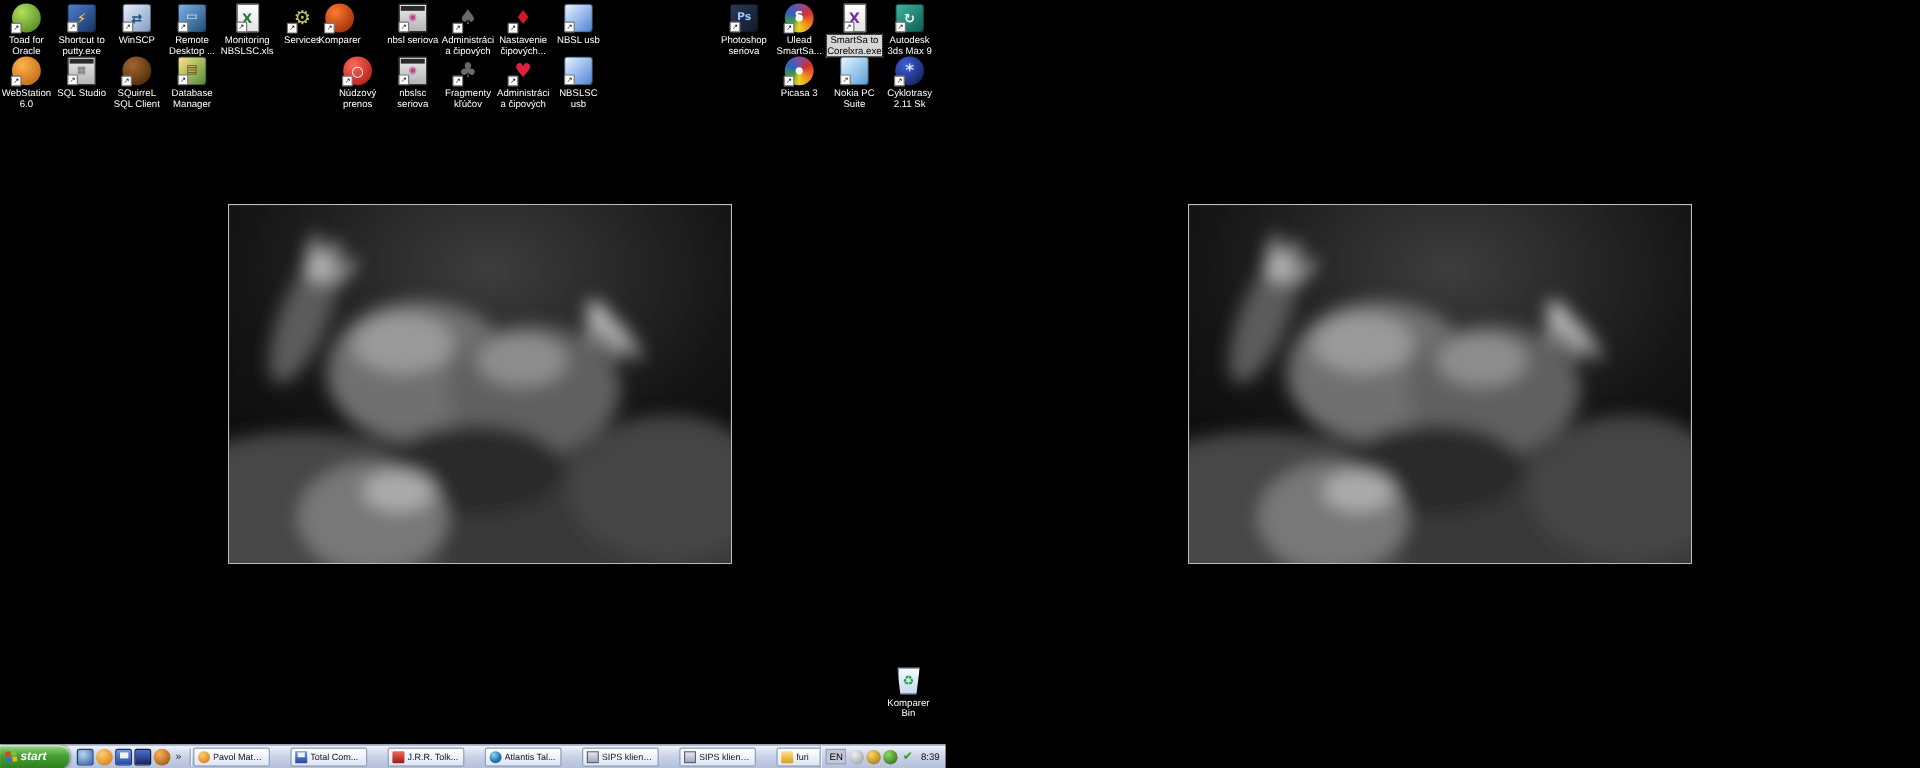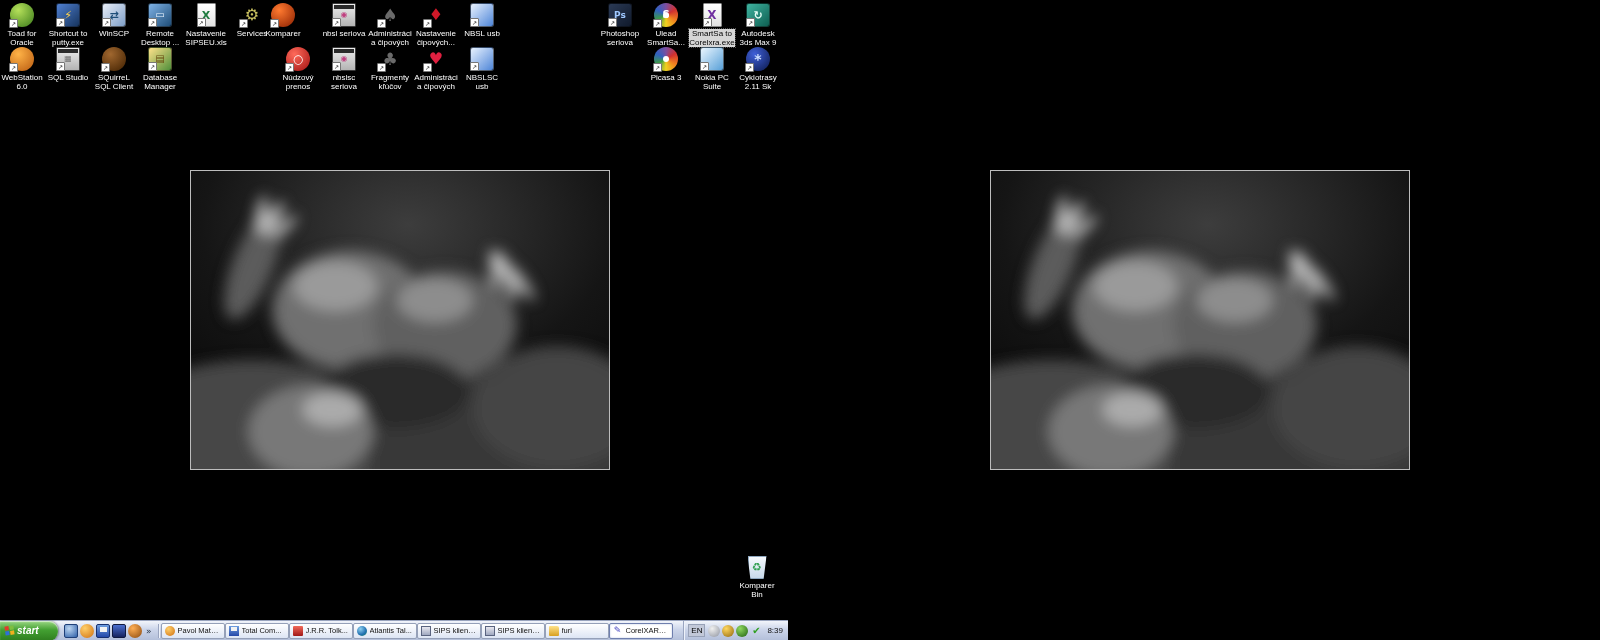--- a/index.html
+++ b/index.html
@@ -52,21 +52,21 @@
   .flag i:nth-child(3){background:#2f6fd8}.flag i:nth-child(4){background:#f0b01f}
   .ql{flex:none;display:flex;align-items:center;gap:2px;padding:0 4px 0 6px;border-right:1px solid #9aa5c0;box-shadow:1px 0 0 #eef2fa;}
   .ql-ic{width:14px;height:14px;border-radius:2px;cursor:pointer;}
   .ql-0{background:radial-gradient(circle at 35% 30%,#bcd6f2,#2f5fa8);border:1px solid #1f3f78;}
   .ql-1{background:radial-gradient(circle at 35% 30%,#ffcf6a,#d07010);border-radius:50%;}
   .ql-2{background:linear-gradient(#6f9fe0,#2448a8);border:1px solid #17306f;position:relative;}
   .ql-2::after{content:"";position:absolute;left:3px;top:2px;width:7px;height:5px;background:#f2f2f2;}
   .ql-3{background:linear-gradient(#4a6fd0,#17245f);border:1px solid #101a40;}
   .ql-4{background:radial-gradient(circle at 35% 30%,#ffae54,#8a4a10);border-radius:50%;}
   .ql-chev{font-size:9px;color:#234;padding:0 2px;cursor:pointer;font-family:"DejaVu Sans",sans-serif;}
-  .tasks{flex:1;display:flex;align-items:center;gap:0;padding:3px 2px;overflow:hidden;}
+  .tasks{flex:1;display:flex;align-items:center;gap:17px;padding:3px 2px;overflow:hidden;}
   .task-btn{flex:none;width:64px;height:16px;display:flex;align-items:center;gap:3px;padding:0 3px;
             background:linear-gradient(#ffffff,#dde5f4);border:1px solid #95a0b8;border-radius:2px;
             font-size:7.5px;color:#111;white-space:nowrap;overflow:hidden;cursor:pointer;}
   .task-btn.active{background:#ffffff;border-color:#6f7fae;box-shadow:inset 0 0 2px #b8c4e0;}
   .t-ic{flex:none;width:10px;height:10px;display:inline-flex;align-items:center;justify-content:center;
         font-size:9px;line-height:1;font-family:"DejaVu Sans",sans-serif;}
   .ti-orange-ball-icon{background:radial-gradient(circle at 35% 30%,#ffcf6a,#d07010);border-radius:50%;}
   .ti-floppy-icon{background:linear-gradient(#6f9fe0,#2448a8);position:relative;}
   .ti-floppy-icon::after{content:"";position:absolute;left:2px;top:1px;width:6px;height:4px;background:#f2f2f2;}
   .ti-red-book-icon{background:linear-gradient(#f26a5a,#a01818);border-radius:1px;}
@@ -187,21 +187,21 @@
           <span class="di-glyph" style="color: rgb(234, 244, 255); font-size: 10px;">▭</span>
           <span class="sc-arrow">↗</span>
         </div>
         <div class="di-label">Remote Desktop ...</div>
       </div>
       <div class="di" style="left: 183px; top: 3px;">
         <div class="di-ic k-doc">
           <span class="di-glyph" style="color: rgb(31, 122, 63); font-size: 11px;">X</span>
           <span class="sc-arrow">↗</span>
         </div>
-        <div class="di-label">Nastavenie SIPSEU.xls</div>
+        <div class="di-label">Monitoring NBSLSC.xls</div>
       </div>
       <div class="di" style="left: 229px; top: 3px;">
         <div class="di-ic k-plain">
           <span class="di-glyph" style="color: rgb(200, 192, 96); font-size: 16px;">⚙</span>
           <span class="sc-arrow">↗</span>
         </div>
         <div class="di-label">Services</div>
       </div>
       <div class="di" style="left: 260px; top: 3px;">
         <div class="di-ic k-ball" style="--c1: #ff7a30; --c2: #8a1f00;">

